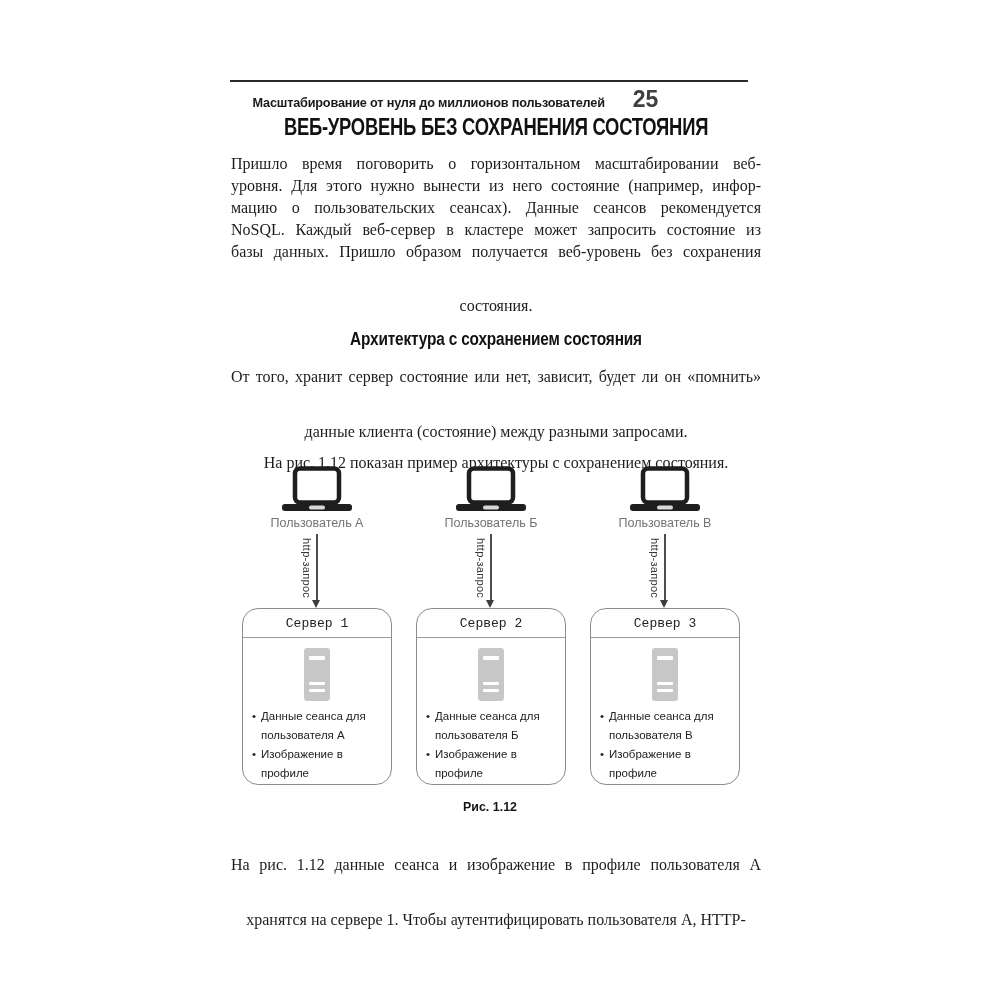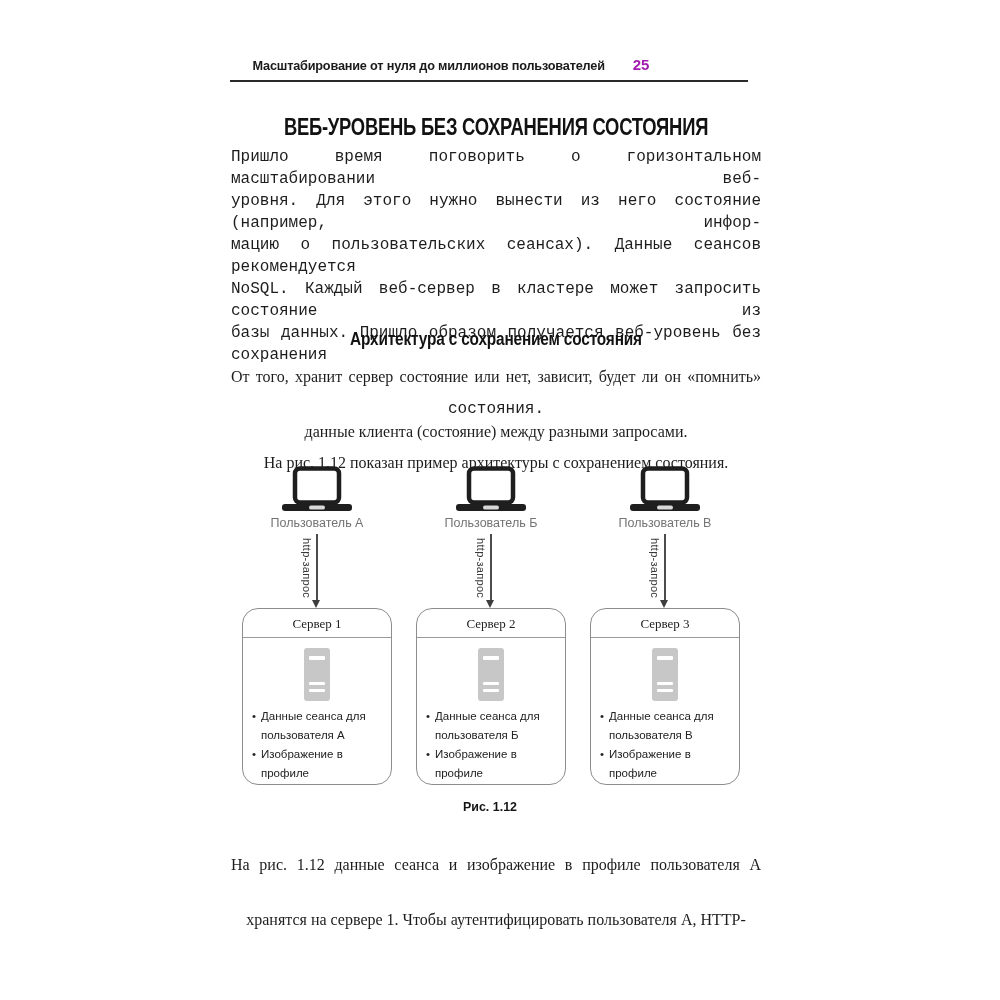--- a/index.html
+++ b/index.html
@@ -29,23 +29,24 @@
   }
   .running-head .rh-title {
     font-size: 13.5px;
     font-weight: bold;
     letter-spacing: -0.2px;
     color: #1a1a1a;
     transform: scaleX(0.94);
     transform-origin: right bottom;
   }
   .running-head .rh-page {
-    font-size: 15px;
-    font-weight: bold;
-    color: #a21caf;
+    font-size: 23px;
+    font-weight: bold;
+    color: #404040;
+    margin-top: 30px;
   }
 
   
   .chapter-title {
     position: absolute;
     left: 230px; top: 114px;
     width: 532px;
     text-align: center;
     font-family: "Liberation Sans", sans-serif;
     font-weight: bold;
@@ -76,21 +77,21 @@
     position: absolute;
     left: 231px;
     width: 530px;
     font-size: 16px;
     line-height: 22px;
     color: #1d1d1d;
   }
   .para .jline { text-align: justify; text-align-last: justify; white-space: nowrap; }
   .para .jline { white-space: normal; }
   .para .line  { text-align: center; margin-top: 32px; }
-  #p1 { top: 146px; font-family: Liberation Mono, monospace; }
+  #p1 { top: 153px; }
   #p2 { top: 365px; line-height: 23px; }
   #p3 { top: 419px; line-height: 23px; }
   #p4 { top: 853px; line-height: 23px; }
 
   
   .fig-col {
     position: absolute;
     top: 466px;
     width: 150px;
     height: 325px;
@@ -148,21 +149,21 @@
     height: 177px;
     border: 1.5px solid #8d8d8d;
     border-radius: 16px;
     background: #fff;
     overflow: hidden;
   }
   .server-box .box-title {
     height: 29px;
     line-height: 29px;
     text-align: center;
-    font-family: Liberation Serif, serif;
+    font-family: Liberation Mono, monospace;
     font-size: 13px;
     color: #222;
     border-bottom: 1px solid #9a9a9a;
   }
   .tower {
     position: relative;
     width: 26px; height: 53px;
     margin: 10px auto 6px auto;
     background: #c7c7c7;
     border-radius: 3px;

